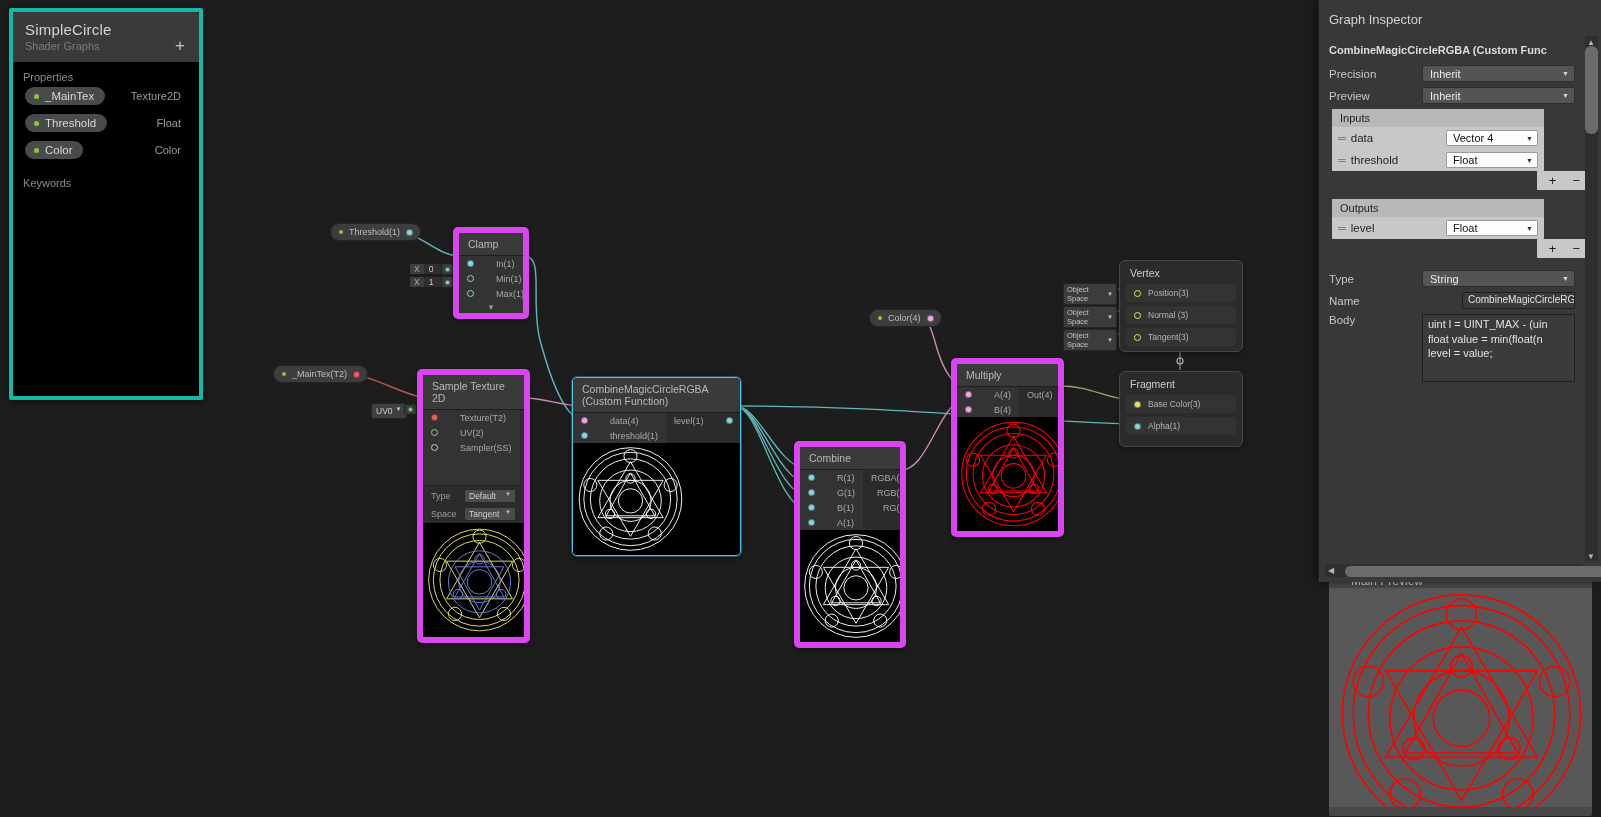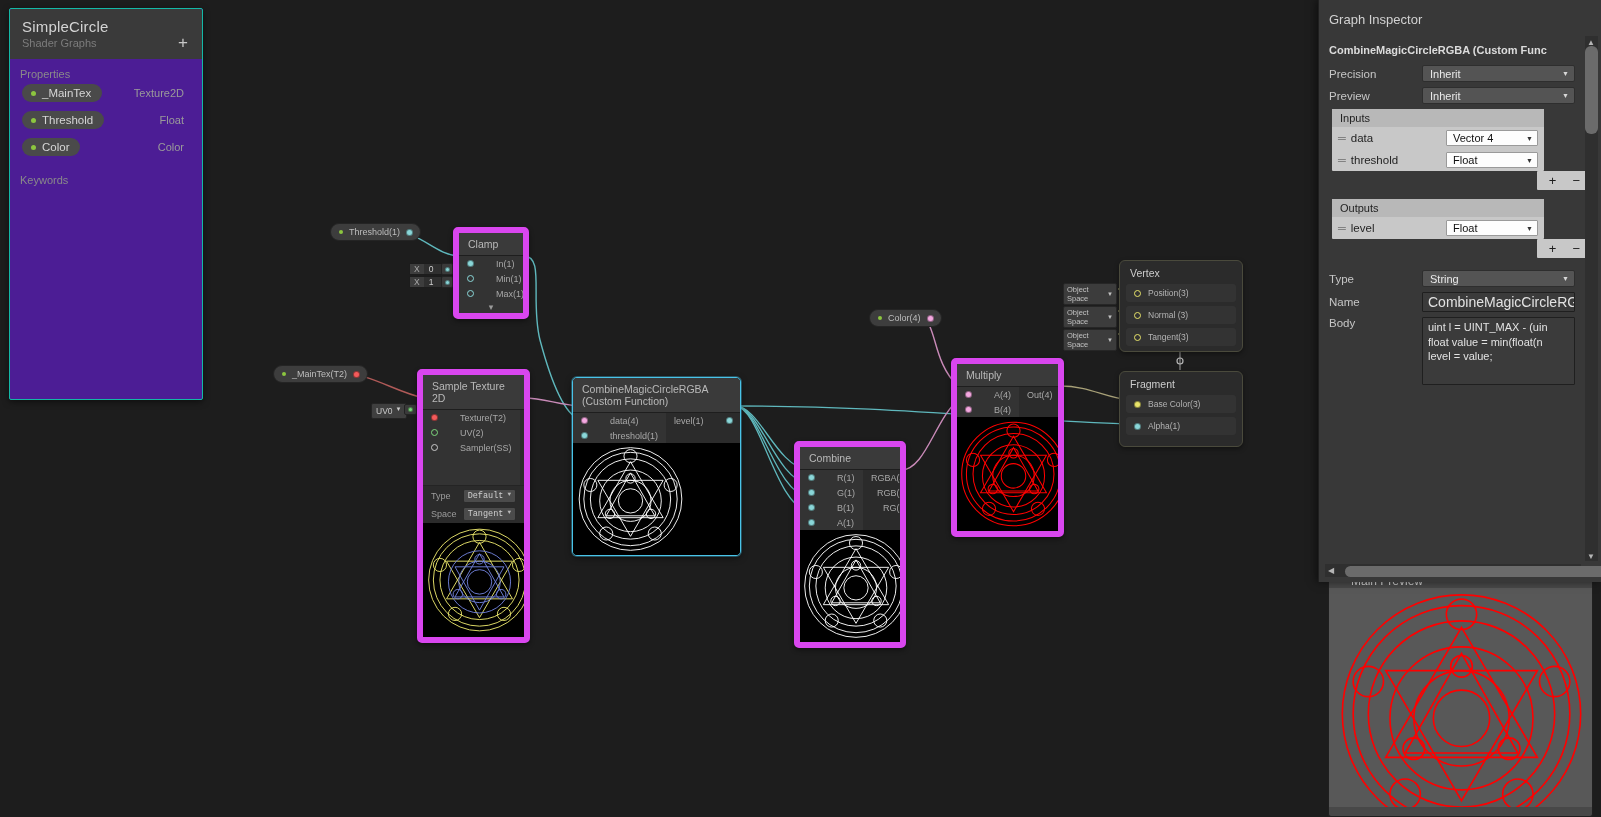--- a/index.html
+++ b/index.html
@@ -10,21 +10,21 @@
     color:#c4c4c4; font-size:11px;
     -webkit-font-smoothing:antialiased;
   }
 
   
   #graph-canvas { position:absolute; inset:0; background:#1d1d1d; }
 
   
   #blackboard {
     position:absolute; left:9px; top:8px; width:194px; height:392px;
-    background:#4c1d95; border:1px solid #14b8a6; border-radius:2px;
+    background:#000000; border:4px solid #14b8a6; border-radius:2px;
     box-shadow:0 2px 6px rgba(0,0,0,.5);
   }
   .bb-header { padding:9px 12px 4px 12px; background:#3a3a3a; border-radius:2px 2px 0 0; }
   .bb-title { font-size:15px; color:#d4d4d4; letter-spacing:.2px; }
   .bb-sub-row { display:flex; align-items:center; justify-content:space-between; padding:2px 0 6px 0; }
   .bb-sub { font-size:11px; color:#7c7c7c; }
   .bb-plus { font-size:17px; color:#c8c8c8; line-height:10px; cursor:pointer; padding:0 2px; }
   .bb-sec { color:#8a8a8a; font-size:11px; padding:9px 0 4px 10px; }
   .bb-rows { padding:0 12px; }
   .bb-row { display:flex; align-items:center; justify-content:space-between; margin-bottom:9px; }
@@ -60,21 +60,21 @@
   .c-v3   { background:#e8e36a; }
   .c-tex  { background:#f45b5b; }
   .c-uv   { background:#7dd87d; }
   .hollow.c-v3 { border:1.5px solid #e8e36a; background:transparent; }
   .hollow.c-f1 { border:1.5px solid #8ad6d8; background:transparent; }
 
   .node-row { display:flex; align-items:center; justify-content:space-between; padding:2px 8px; font-size:9px; color:#9c9c9c; }
   .dd {
     background:#4b4b4b; border:1px solid #2a2a2a; border-radius:2px;
     font-size:8.5px; color:#cfcfcf; padding:1px 4px; min-width:52px;
-    display:flex; align-items:flex-start; justify-content:space-between; gap:4px; cursor:pointer;font-family:Liberation Mono, monospace;
+    display:flex; align-items:flex-start; justify-content:space-between; gap:4px; cursor:pointer;
   }
   .dd .car { font-size:6px; color:#b9b9b9; }
   .collapse { text-align:center; background:#333333; color:#9a9a9a; font-size:9px; padding:1px 0; cursor:pointer; }
 
   
   .vfield {
     position:absolute; display:flex; align-items:center;
     background:#2f2f2f; border:1px solid #1c1c1c; border-radius:2px;
     font-size:8.5px; color:#cfcfcf; height:12px;
   }
@@ -156,22 +156,22 @@
   .slot-dd .car { font-size:7px; color:#333; }
   .pm-bar {
     display:flex; justify-content:flex-end; gap:0; margin-left:3px; width:212px;
   }
   .pm-box {
     background:#c8c8c8; display:flex; gap:16px; padding:2px 12px; border-radius:1px;
     color:#1c1c1c; font-size:13px; cursor:pointer; margin-right:-48px;
   }
   .ffield {
     flex:1; background:#3b3b3b; border:1px solid #1f1f1f; border-radius:1px;
-    min-height:17px; padding:1px 5px; font-size:14px; color:#e2e2e2;
-    white-space:nowrap; overflow:hidden;
+    min-height:17px; padding:1px 5px; font-size:10px; color:#e2e2e2;
+    white-space:nowrap; overflow:hidden;margin-left:40px;
   }
   .fbody {
     flex:1; background:#3b3b3b; border:1px solid #1f1f1f; border-radius:1px;
     height:68px; padding:2px 5px; font-size:11px; color:#e2e2e2; line-height:14.5px;
     overflow:hidden; white-space:pre;
   }
   
   .vscroll { position:absolute; right:3px; top:36px; width:13px; height:525px; background:#2f2f2f; }
   .vthumb { position:absolute; right:3px; top:46px; width:13px; height:88px; background:#6b6b6b; border-radius:6px; }
   .sarrow { position:absolute; color:#b5b5b5; font-size:8px; }

